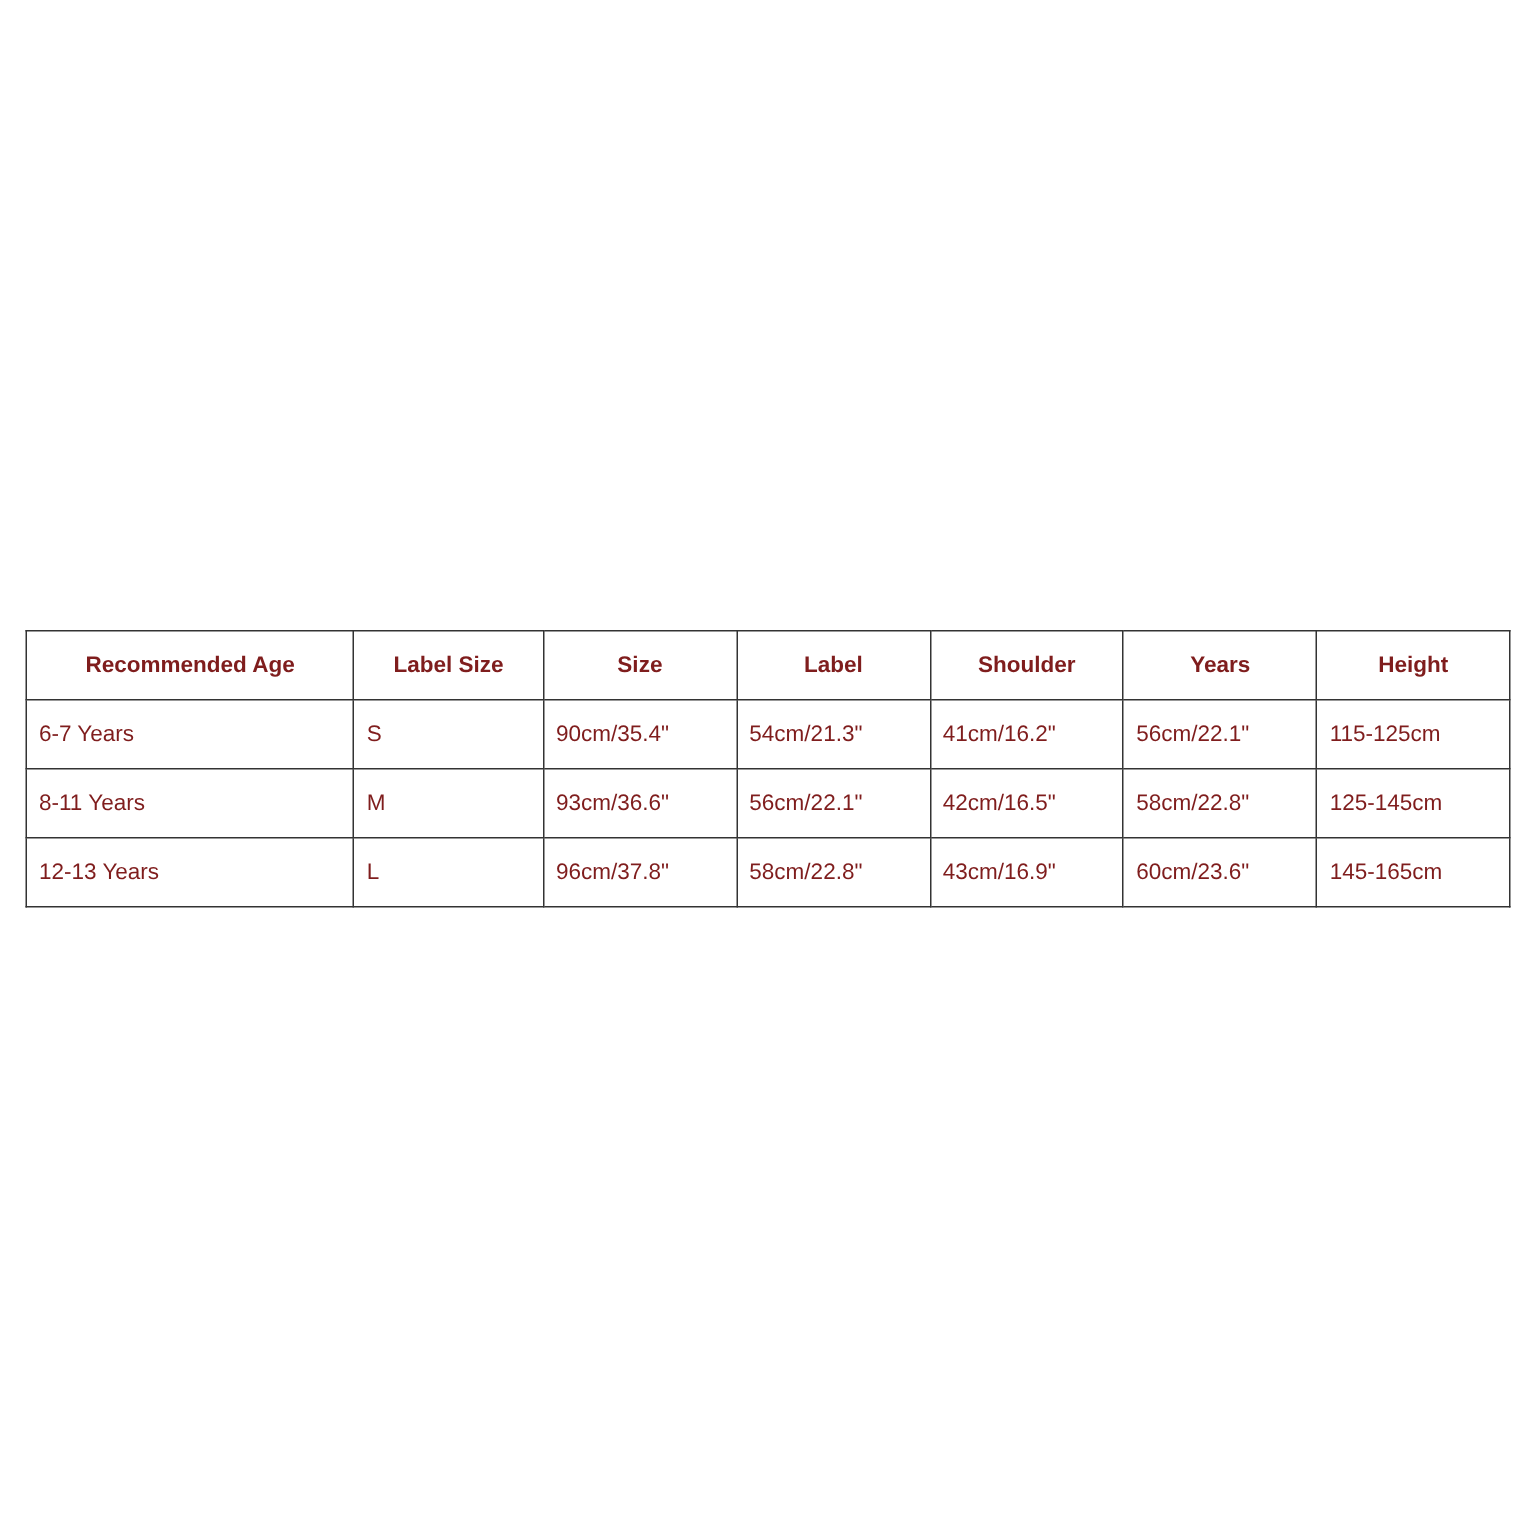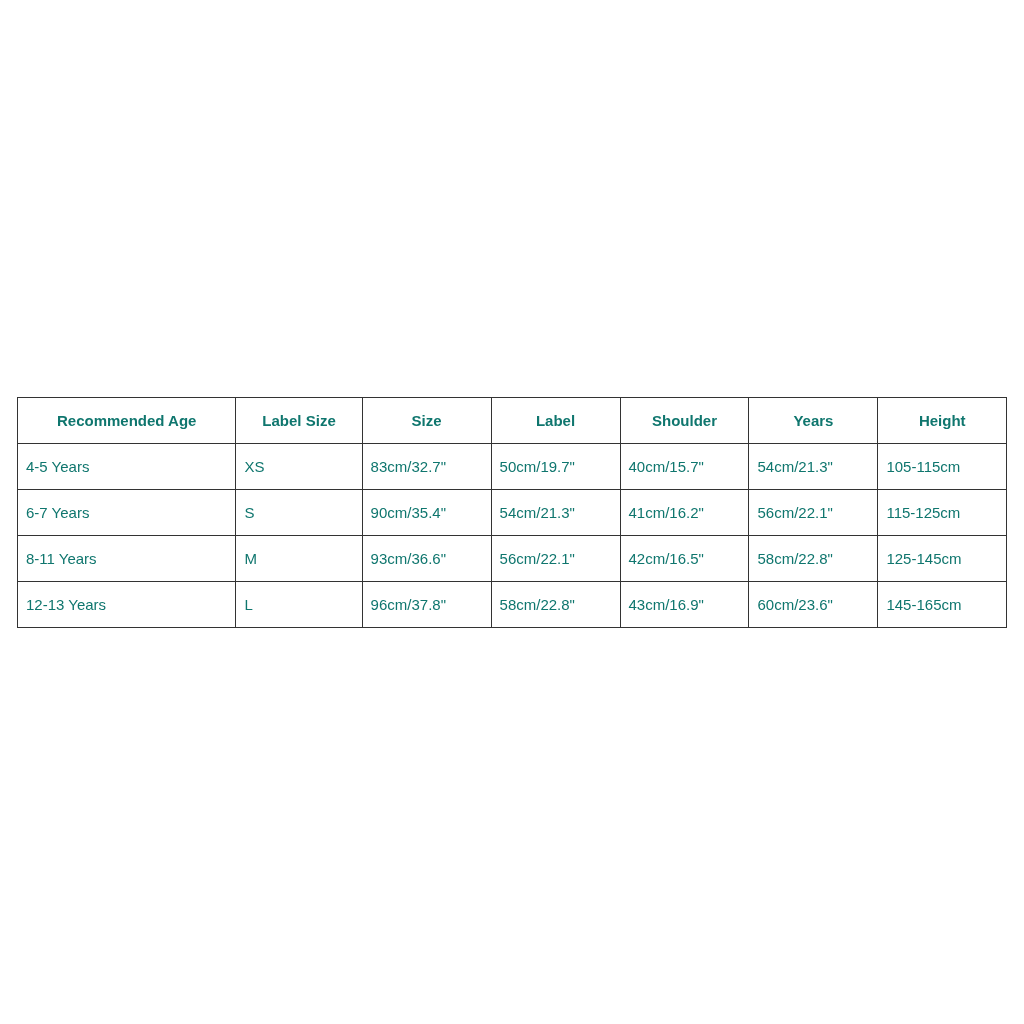--- a/index.html
+++ b/index.html
@@ -26,21 +26,21 @@
     table {
       width: 100%;
       border-collapse: collapse;
       border: 1.5px solid #333;
     }
 
     th, td {
       border: 1.5px solid #333;
       padding: 14px 8px;
       font-size: 15px;
-      color: #0f766e;
+      color: #7f1d1d;
     }
 
     th {
       font-weight: bold;
       background-color: #ffffff;
     }
 
     td {
       font-weight: normal;
     }
@@ -55,29 +55,20 @@
         <th>Recommended Age</th>
         <th>Label Size</th>
         <th>Size</th>
         <th>Label</th>
         <th>Shoulder</th>
         <th>Years</th>
         <th>Height</th>
       </tr>
     </thead>
     <tbody id="table-body">
-    <tr>
-          <td>4-5 Years</td>
-          <td>XS</td>
-          <td>83cm/32.7"</td>
-          <td>50cm/19.7"</td>
-          <td>40cm/15.7"</td>
-          <td>54cm/21.3"</td>
-          <td>105-115cm</td>
-        </tr>
         <tr>
           <td>6-7 Years</td>
           <td>S</td>
           <td>90cm/35.4"</td>
           <td>54cm/21.3"</td>
           <td>41cm/16.2"</td>
           <td>56cm/22.1"</td>
           <td>115-125cm</td>
         </tr>
         <tr>

